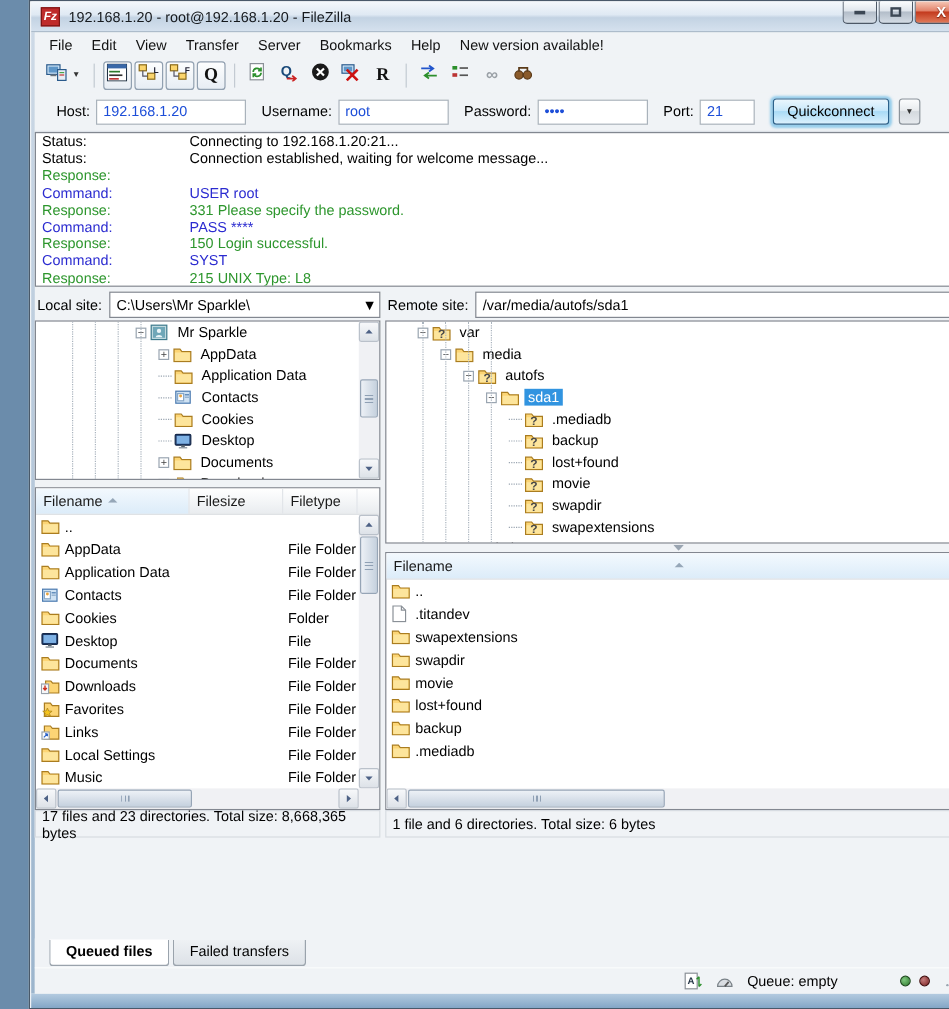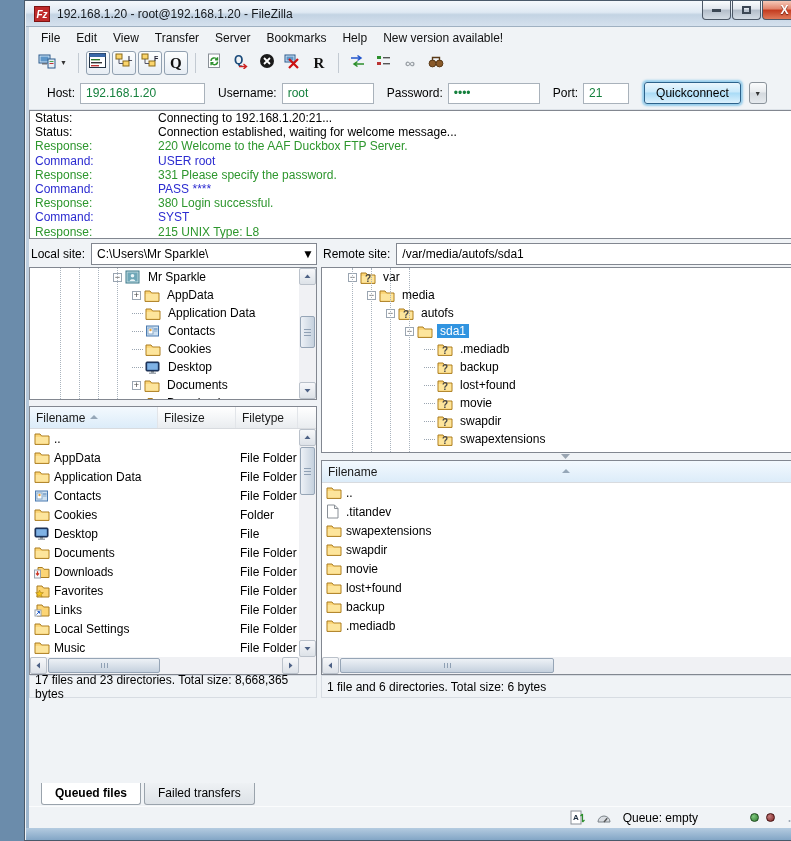--- a/index.html
+++ b/index.html
@@ -32,21 +32,21 @@
   .menu-item { padding:2px 8px; }
   .toolbar { position:absolute; left:4px; top:47px; width:783px; height:29px; background:#f0f3f6;
     display:flex; align-items:center; padding-left:8px; }
   .tb-btn { height:24px; min-width:24px; display:flex; align-items:center; justify-content:center; margin:0 1px; }
   .tb-btn.toggle { border:1px solid #91a0b0; border-radius:3px; background:linear-gradient(#fdfefe,#e7edf4); }
   .tb-sep { width:1px; height:20px; background:#c3cad2; margin:0 6px; }
   .tb-dd { font-size:7px; color:#333; padding:0 4px; }
   .quickbar { position:absolute; left:4px; top:76px; width:783px; height:33px; background:#f0f3f6;
     border-bottom:1px solid #dde2e8; display:flex; align-items:center; font-size:12px; padding-left:10px; gap:5px; }
   .qc-label { margin-left:8px; }
-  .qc-input { height:21px; border:1px solid #a9b2bb; background:#fff; font-size:12px; padding:2px 5px; color:#15803d; }
+  .qc-input { height:21px; border:1px solid #a9b2bb; background:#fff; font-size:12px; padding:2px 5px; color:#1d4ed8; }
   .qc-btn { height:22px; margin-left:10px; padding:2px 11px; font-size:12px; border:1px solid #2c628b;
     border-radius:3px; background:linear-gradient(#eaf6fd,#c9e9fb 45%,#a9dbf6 50%,#dcf1fd 100%);
     box-shadow:0 0 2px 2px rgba(90,180,229,.6); }
   .qc-dd { height:22px; width:18px; margin-left:3px; border:1px solid #8b939b; border-radius:3px;
     background:linear-gradient(#fbfcfd,#e8ebee 45%,#d4d9de 50%,#e6eaee 100%);
     display:flex; align-items:center; justify-content:center; font-size:7px; color:#333; }
   
   .log { position:absolute; left:4px; top:109px; width:783px; height:129px; background:#fff;
     border:1px solid #828790; overflow:hidden; font-size:12px; line-height:14.2px; }
   .log-row { display:flex; white-space:pre; }
@@ -266,25 +266,25 @@
     <button class="qc-btn">Quickconnect</button>
     <div class="qc-dd">
         <span>▼</span>
       </div>
   </div>
 
   <div class="log">
     <div id="log-rows" style="margin-right:17px">
         <div class="log-row" style="color: rgb(0, 0, 0);"><span class="log-type">Status:</span><span>Connecting to 192.168.1.20:21...</span></div>
         <div class="log-row" style="color: rgb(0, 0, 0);"><span class="log-type">Status:</span><span>Connection established, waiting for welcome message...</span></div>
-        <div class="log-row" style="color: rgb(45, 150, 45);"><span class="log-type">Response:</span><span>220 Welcome to the AAF Duckbox FTP Server.</span></div>
+        <div class="log-row" style="color: rgb(45, 150, 45);"><span class="log-type">Response:</span></div>
         <div class="log-row" style="color: rgb(43, 43, 208);"><span class="log-type">Command:</span><span>USER root</span></div>
         <div class="log-row" style="color: rgb(45, 150, 45);"><span class="log-type">Response:</span><span>331 Please specify the password.</span></div>
         <div class="log-row" style="color: rgb(43, 43, 208);"><span class="log-type">Command:</span><span>PASS ****</span></div>
-        <div class="log-row" style="color: rgb(45, 150, 45);"><span class="log-type">Response:</span><span>380 Login successful.</span></div>
+        <div class="log-row" style="color: rgb(45, 150, 45);"><span class="log-type">Response:</span><span>150 Login successful.</span></div>
         <div class="log-row" style="color: rgb(43, 43, 208);"><span class="log-type">Command:</span><span>SYST</span></div>
         <div class="log-row" style="color: rgb(45, 150, 45);"><span class="log-type">Response:</span><span>215 UNIX Type: L8</span></div>
         <div class="log-row" style="color: rgb(43, 43, 208);"><span class="log-type">Command:</span><span>FEAT</span></div>
       </div>
     <div class="vscroll">
       <div class="sb-btn" style="position:absolute;top:0;left:0">
           <svg width="7" height="7">
             <path d="M0.5 5 L3.5 1.5 L6.5 5 Z" fill="#4d6185"></path>
           </svg>
         </div>

